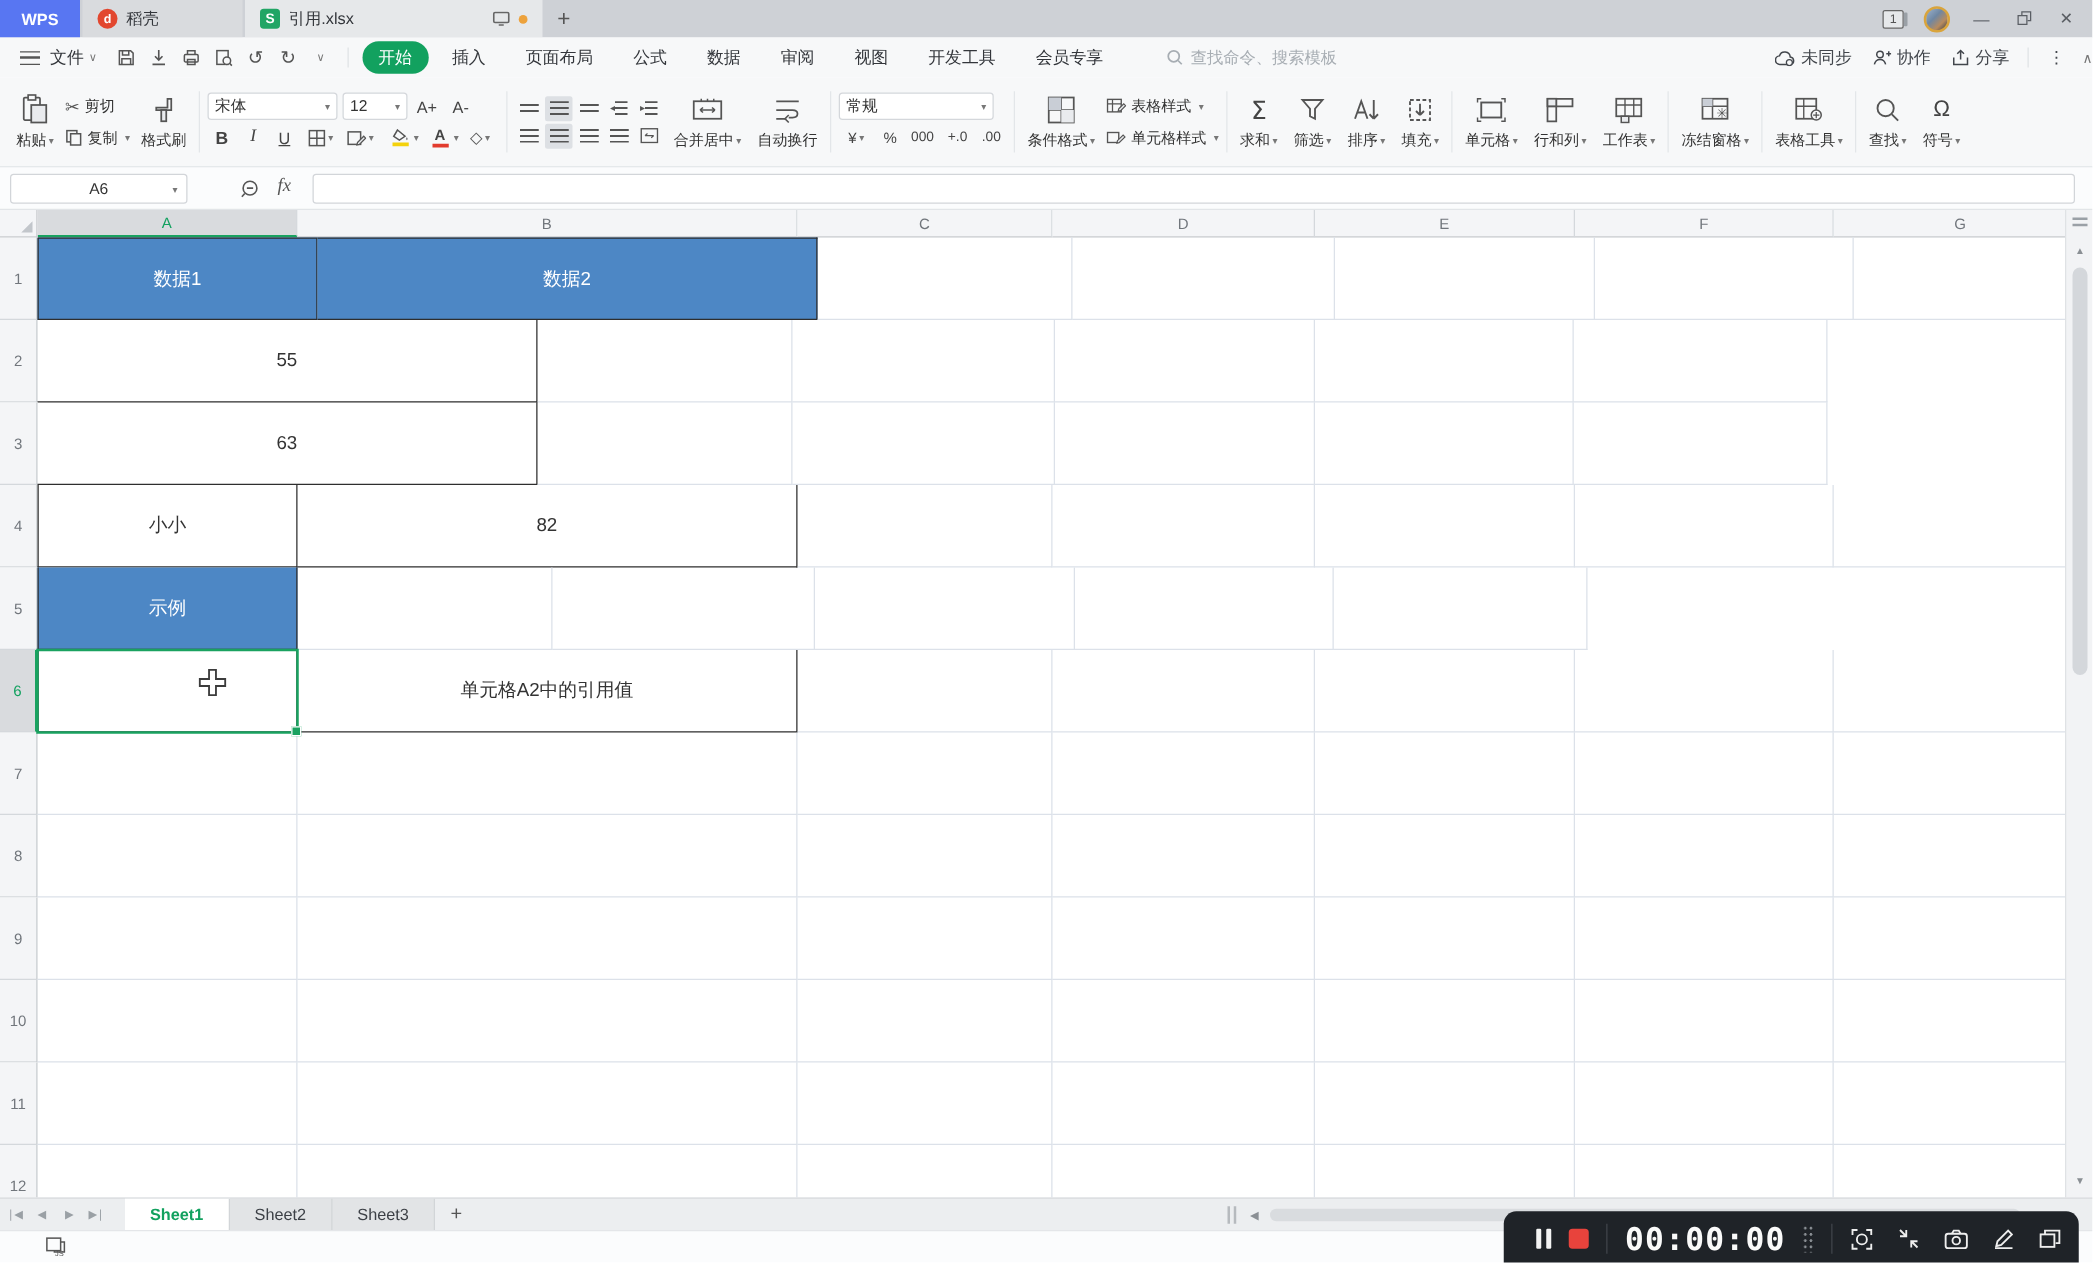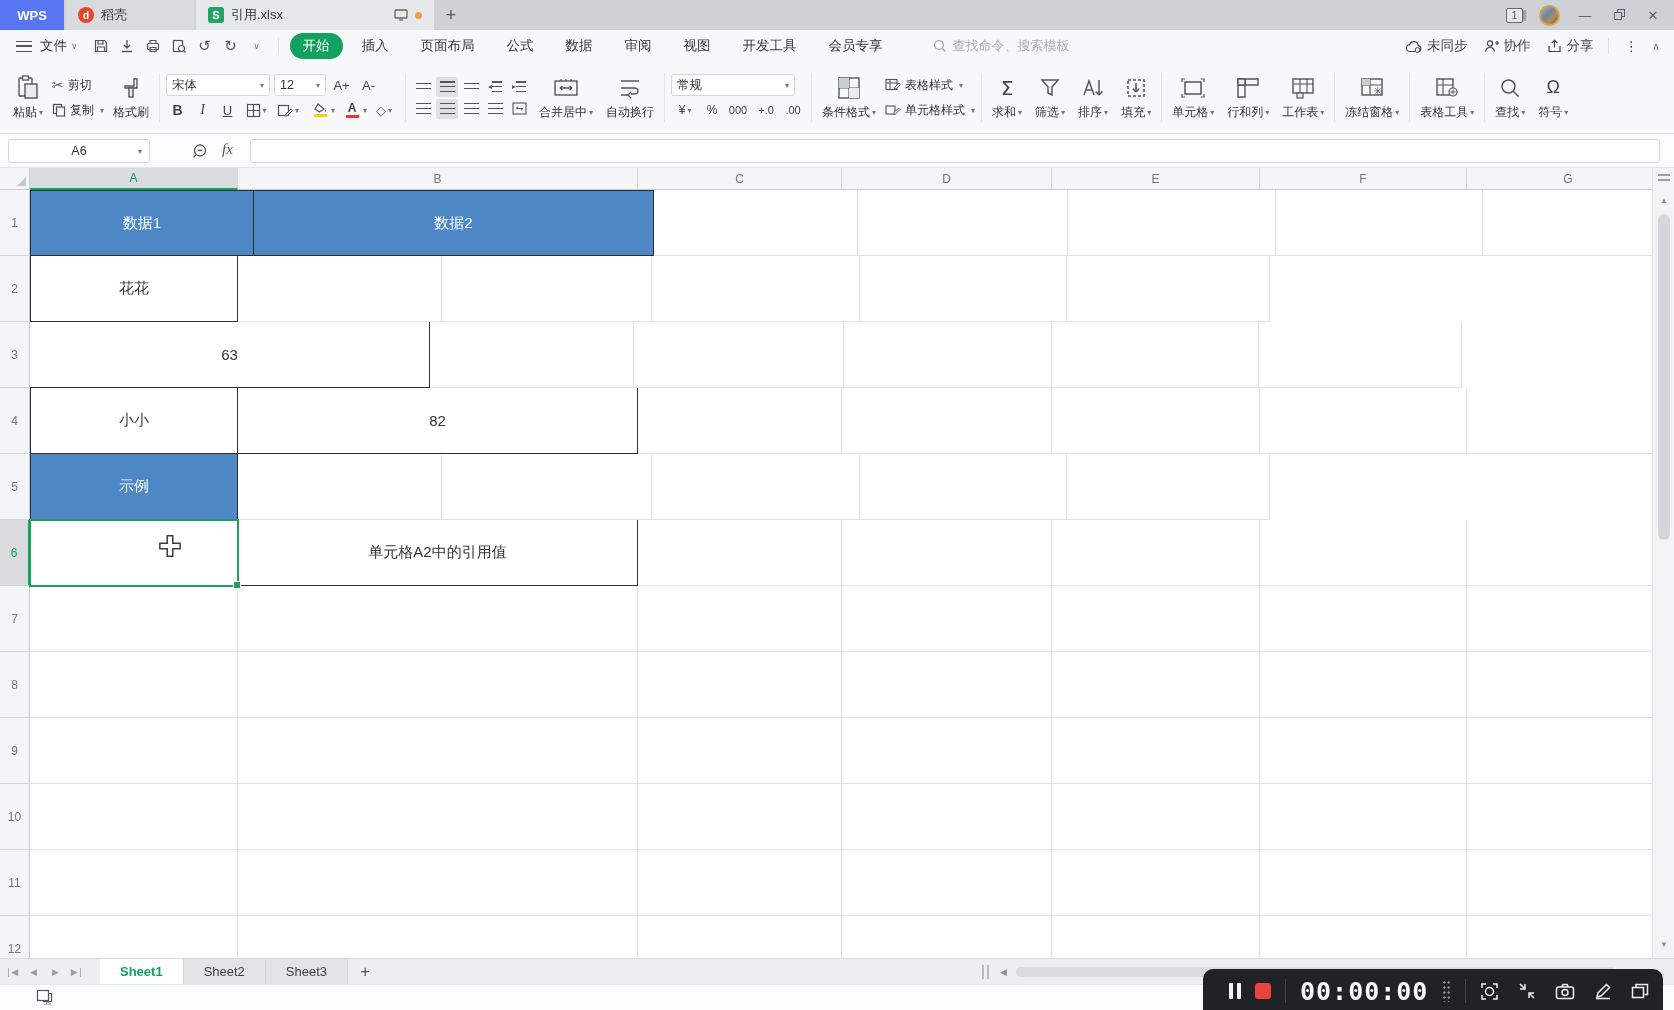--- a/index.html
+++ b/index.html
@@ -32,21 +32,21 @@
   
   #menubar{position:absolute;left:0;top:30px;width:100%;height:32px;background:#f7f8f9;display:flex;align-items:center;font-size:13.5px;color:#33363b}
   .hamb{width:16px;height:11px;border-top:1.6px solid #555;border-bottom:1.6px solid #555;position:relative;margin:0 8px 0 16px}
   .hamb:after{content:"";position:absolute;left:0;top:3.6px;width:100%;height:1.6px;background:#555}
   .mcaret{font-size:9px;color:#777;margin:0 10px 0 4px}
   .qai{width:24px;height:22px;display:flex;align-items:center;justify-content:center;color:#555;margin:0 1px}
   .vdiv{width:1px;height:16px;background:#dfe2e5;margin:0 8px}
   .mtab{padding:4px 13px;margin:0 3px;border-radius:14px;white-space:nowrap;cursor:default}
   .mtab.active{background:#12a15f;color:#fff}
   #menu-search{display:flex;align-items:center;gap:6px;color:#a7adb3;margin-left:34px;font-size:13px}
-  #menubar .right{margin-left:auto;display:flex;align-items:center;gap:7px;padding-right:14px;color:#42464c}
+  #menubar .right{margin-left:auto;display:flex;align-items:center;gap:7px;padding-right:0;color:#42464c}
   #menubar .right .grp{display:flex;align-items:center;gap:4px}
 
   
   #ribbon{position:absolute;left:0;top:62px;width:100%;height:72px;background:#f7f8f9;border-bottom:1px solid #e0e3e6;display:flex;align-items:stretch;padding:3px 4px;font-size:12px}
   .rgroup{display:flex;align-items:center;gap:5px;padding:0 5px}
   .rdivider{width:1px;background:#e3e6e9;margin:8px 1px}
   .rbig{display:flex;flex-direction:column;align-items:center;justify-content:center;gap:3px;padding:2px 4px;color:#333;white-space:nowrap}
   .rbig .ric{height:26px;display:flex;align-items:center;justify-content:center}
   .rlabel{display:flex;align-items:center}
   .caret{font-size:8px;color:#777;margin-left:2px}
@@ -637,21 +637,21 @@
         <div class="cell tbl t-top t-left thead" style="width: 224px;">数据1</div>
         <div class="cell tbl t-top thead" style="width: 400px; text-align: right;">数据2</div>
         <div class="cell" style="width: 204px;"></div>
         <div class="cell" style="width: 210px;"></div>
         <div class="cell" style="width: 208px;"></div>
         <div class="cell" style="width: 207px;"></div>
         <div class="cell" style="width: 203px;"></div>
       </div>
       <div class="grow">
         <div class="rh">2</div>
-        <div class="cell tbl t-left" style="width: 208px;">花花</div>
+        <div class="cell tbl" style="width: 400px;">55</div>
         <div class="cell" style="width: 204px;"></div>
         <div class="cell" style="width: 210px;"></div>
         <div class="cell" style="width: 208px;"></div>
         <div class="cell" style="width: 207px;"></div>
         <div class="cell" style="width: 203px;"></div>
       </div>
       <div class="grow">
         <div class="rh">3</div>
         <div class="cell tbl" style="width: 400px;">63</div>
         <div class="cell" style="width: 204px;"></div>

